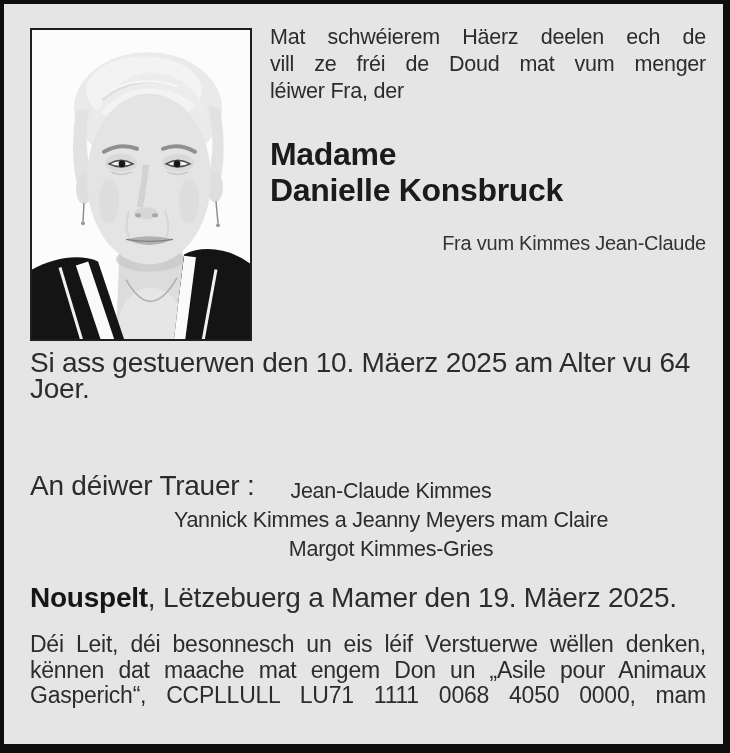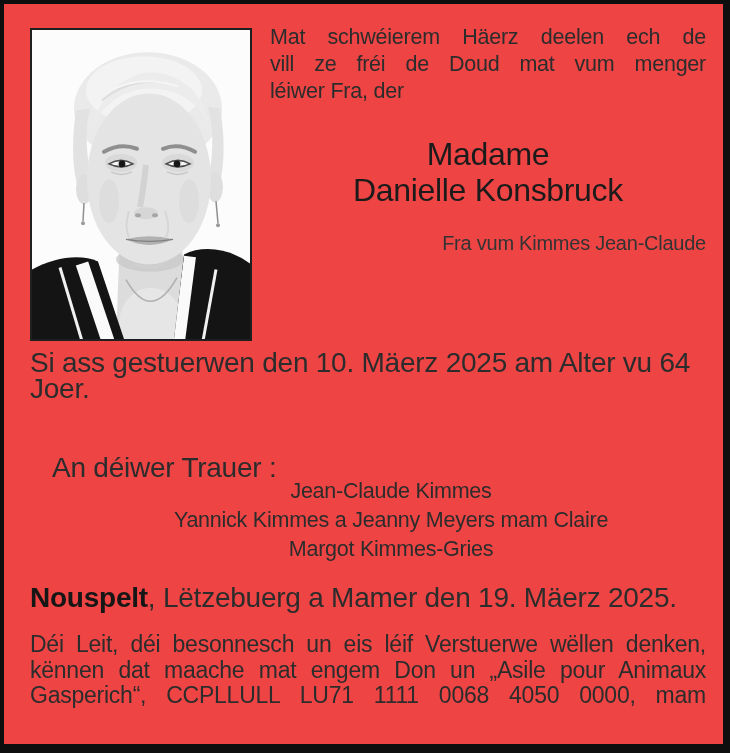--- a/index.html
+++ b/index.html
@@ -1,19 +1,19 @@
 <!DOCTYPE html>
 <html><head>
 <meta charset="utf-8">
 <style>
   html,body{margin:0;padding:0;background:#ffffff;}
   .page{
     position:relative;
     width:730px;height:753px;
-    background:#ef4444;
+    background:#e5e5e5;
     font-family:"Liberation Sans","DejaVu Sans",sans-serif;
     color:#2e2e2e;
     overflow:hidden;
     letter-spacing:-0.015em;
   }
   .frame{
     position:absolute;inset:0;
     border-style:solid;
     border-color:#0e0e0e;
     border-width:4px 7px 9px 4px;
@@ -30,34 +30,34 @@
   }
   .photo svg{display:block;width:100%;height:100%;}
   .intro{
     position:absolute;left:270px;top:24px;width:436px;
     font-size:21.5px;line-height:27px;color:#2c2c2c;
   }
   .jline{text-align:justify;text-align-last:justify;text-justify:inter-word;}
   .pline{text-align:left;}
   .title{
     position:absolute;left:270px;top:136px;width:436px;
-    text-align:center;font-weight:400;color:#1b1b1b;
+    font-weight:700;color:#1b1b1b;
     font-size:32px;line-height:36px;letter-spacing:-0.01em;
   }
   .subtitle{
     position:absolute;left:270px;top:232px;width:436px;
     text-align:right;font-size:20px;color:#333333;
   }
   .bodyline{
     position:absolute;left:30px;width:676px;
     font-size:28px;line-height:26px;color:#2c2c2c;
   }
   .death{top:350px;}
   .ceremony{top:396px;}
-  .trauer{top:455px;margin-left:22px;}
+  .trauer{top:473px;}
   .names{
     position:absolute;left:76px;top:477px;width:630px;
     font-size:21.5px;line-height:29px;color:#2c2c2c;text-align:center;
   }
   .place{top:585px;}
   .place b{color:#161616;}
   .donation{
     position:absolute;left:30px;top:632px;width:676px;
     font-size:23px;line-height:25.5px;color:#2c2c2c;
   }

